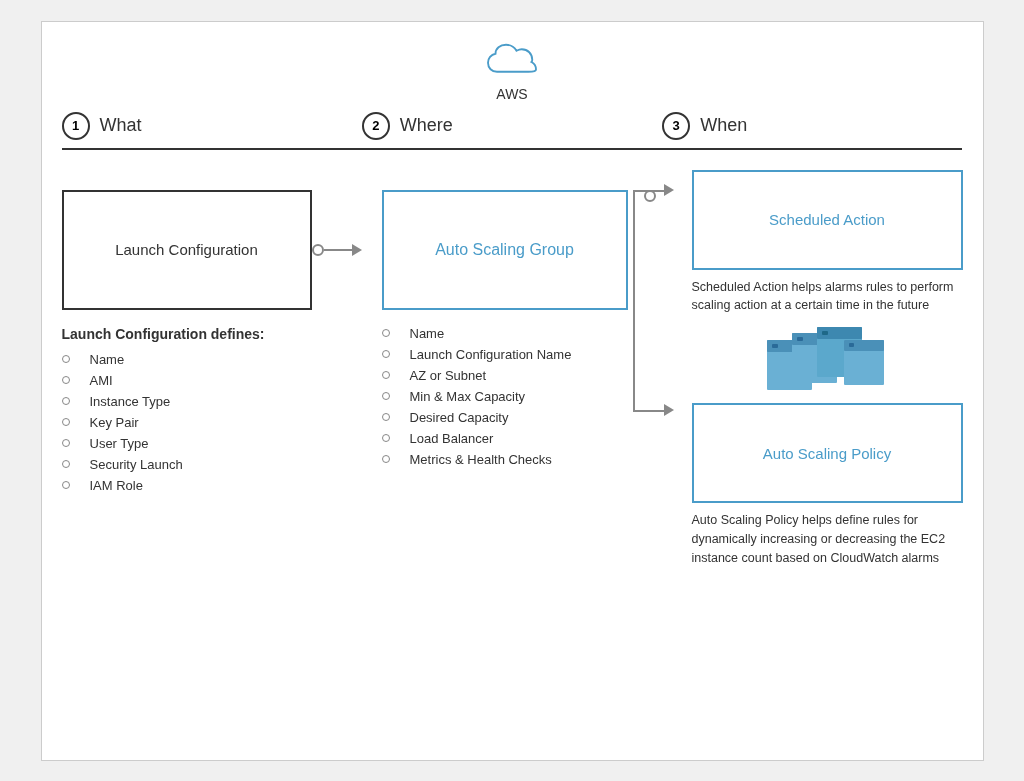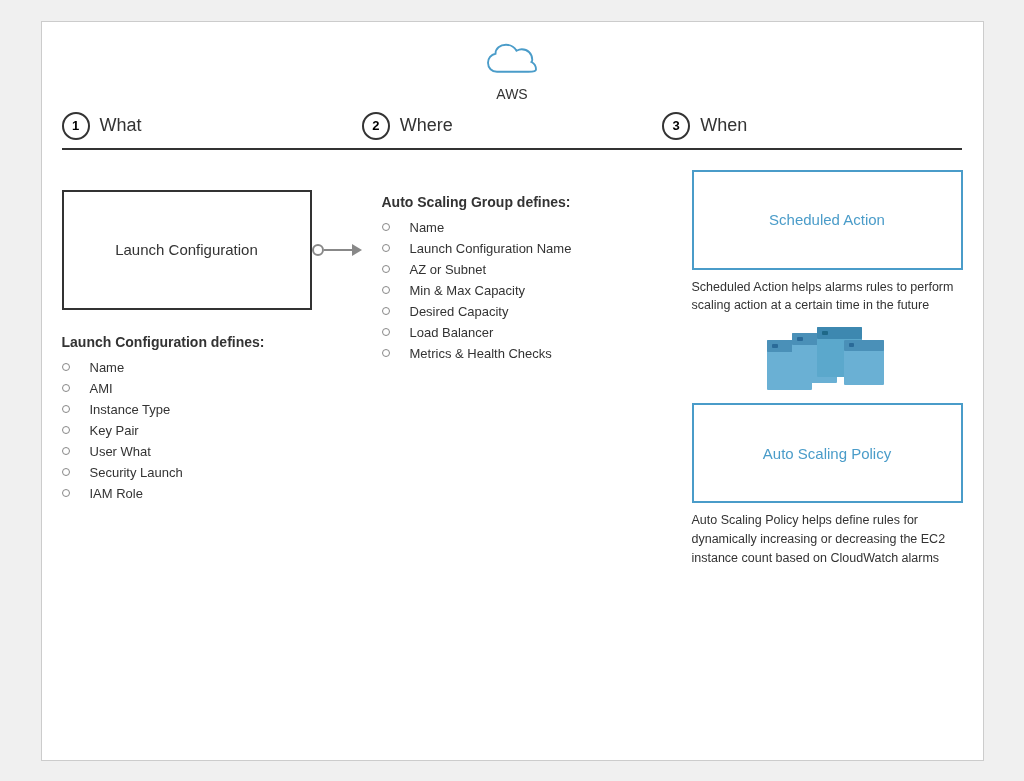--- a/index.html
+++ b/index.html
@@ -146,21 +146,21 @@
     .arrow-head {
       width: 0;
       height: 0;
       border-top: 6px solid transparent;
       border-bottom: 6px solid transparent;
       border-left: 10px solid #888;
       flex-shrink: 0;
     }
     
     .defines-section {
-      margin-top: 24px;
+      margin-top: 16px;
     }
     .defines-title {
       font-size: 14px;
       font-weight: bold;
       color: #333;
       margin-bottom: 10px;
     }
     .defines-list {
       list-style: none;
       padding: 0;
@@ -264,38 +264,59 @@
           <li>
               <span class="list-dot"></span>
               <span>Instance Type</span>
             </li>
           <li>
               <span class="list-dot"></span>
               <span>Key Pair</span>
             </li>
           <li>
               <span class="list-dot"></span>
-              <span>User What</span>
+              <span>User Type</span>
             </li>
           <li>
               <span class="list-dot"></span>
               <span>Security Launch</span>
             </li>
           <li>
               <span class="list-dot"></span>
               <span>IAM Role</span>
             </li>
         </ul>
       </div>
     </div>
 
     <div class="col-where">
+      <div style="display:flex; align-items:center; margin-top: 20px;">
+        <div class="box-blue" style="flex:1;">
+          <span>Auto Scaling Group</span>
+        </div>
+
+        <div style="display:flex; flex-direction:column; align-items:center; width:44px; flex-shrink:0; position:relative; height:220px; margin-top:-100px;">
+          <div class="circle-dot" style="margin-top: 100px;"></div>
+
+          <div style="position:absolute; top:100px; left:5px; width:2px; height:220px; background:#888;"></div>
+
+          <div style="position:absolute; top:100px; left:5px; width:38px; height:2px; background:#888;"></div>
+
+          <div style="position:absolute; top:320px; left:5px; width:38px; height:2px; background:#888;"></div>
+
+          <div style="position:absolute; top:94px; left:36px;">
+            <div class="arrow-head"></div>
+          </div>
+          <div style="position:absolute; top:314px; left:36px;">
+            <div class="arrow-head"></div>
+          </div>
+        </div>
+      </div>
 
       <div class="defines-section">
-        <div class="defines-title">Auto Scaling Group defines:</div>
         <ul class="defines-list">
           <li>
               <span class="list-dot"></span>
               <span>Name</span>
             </li>
           <li>
               <span class="list-dot"></span>
               <span>Launch Configuration Name</span>
             </li>
           <li>

